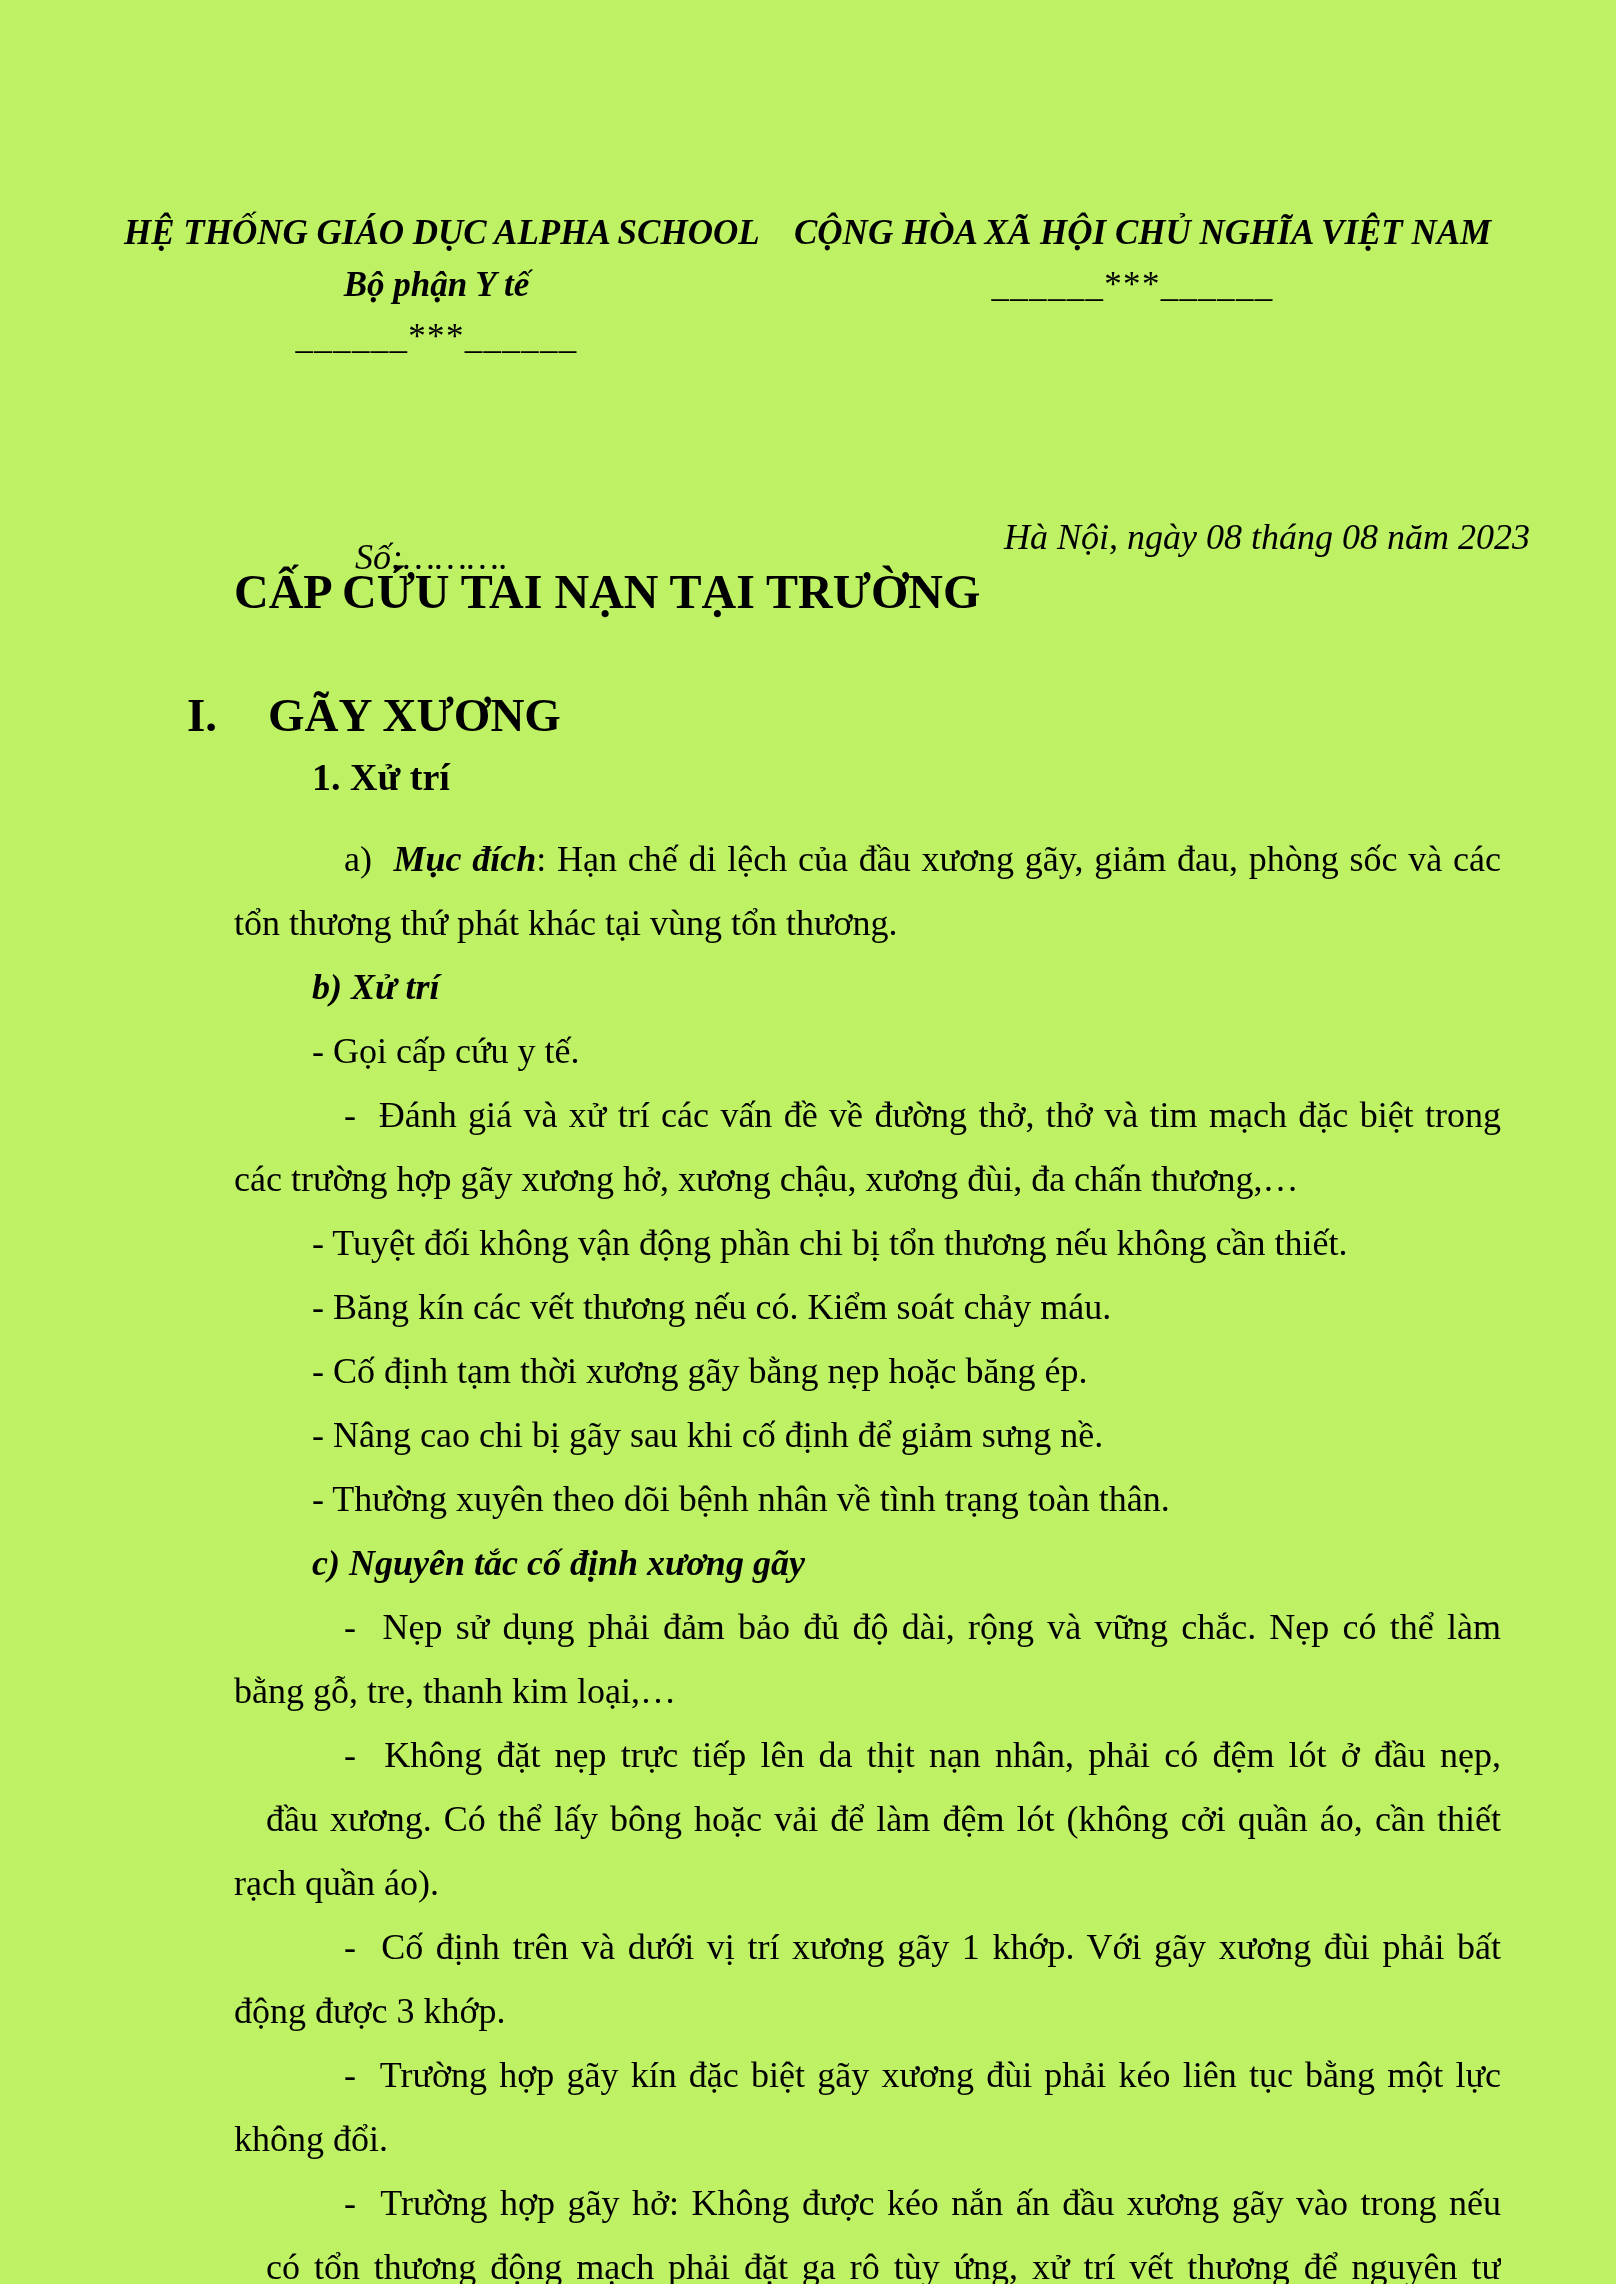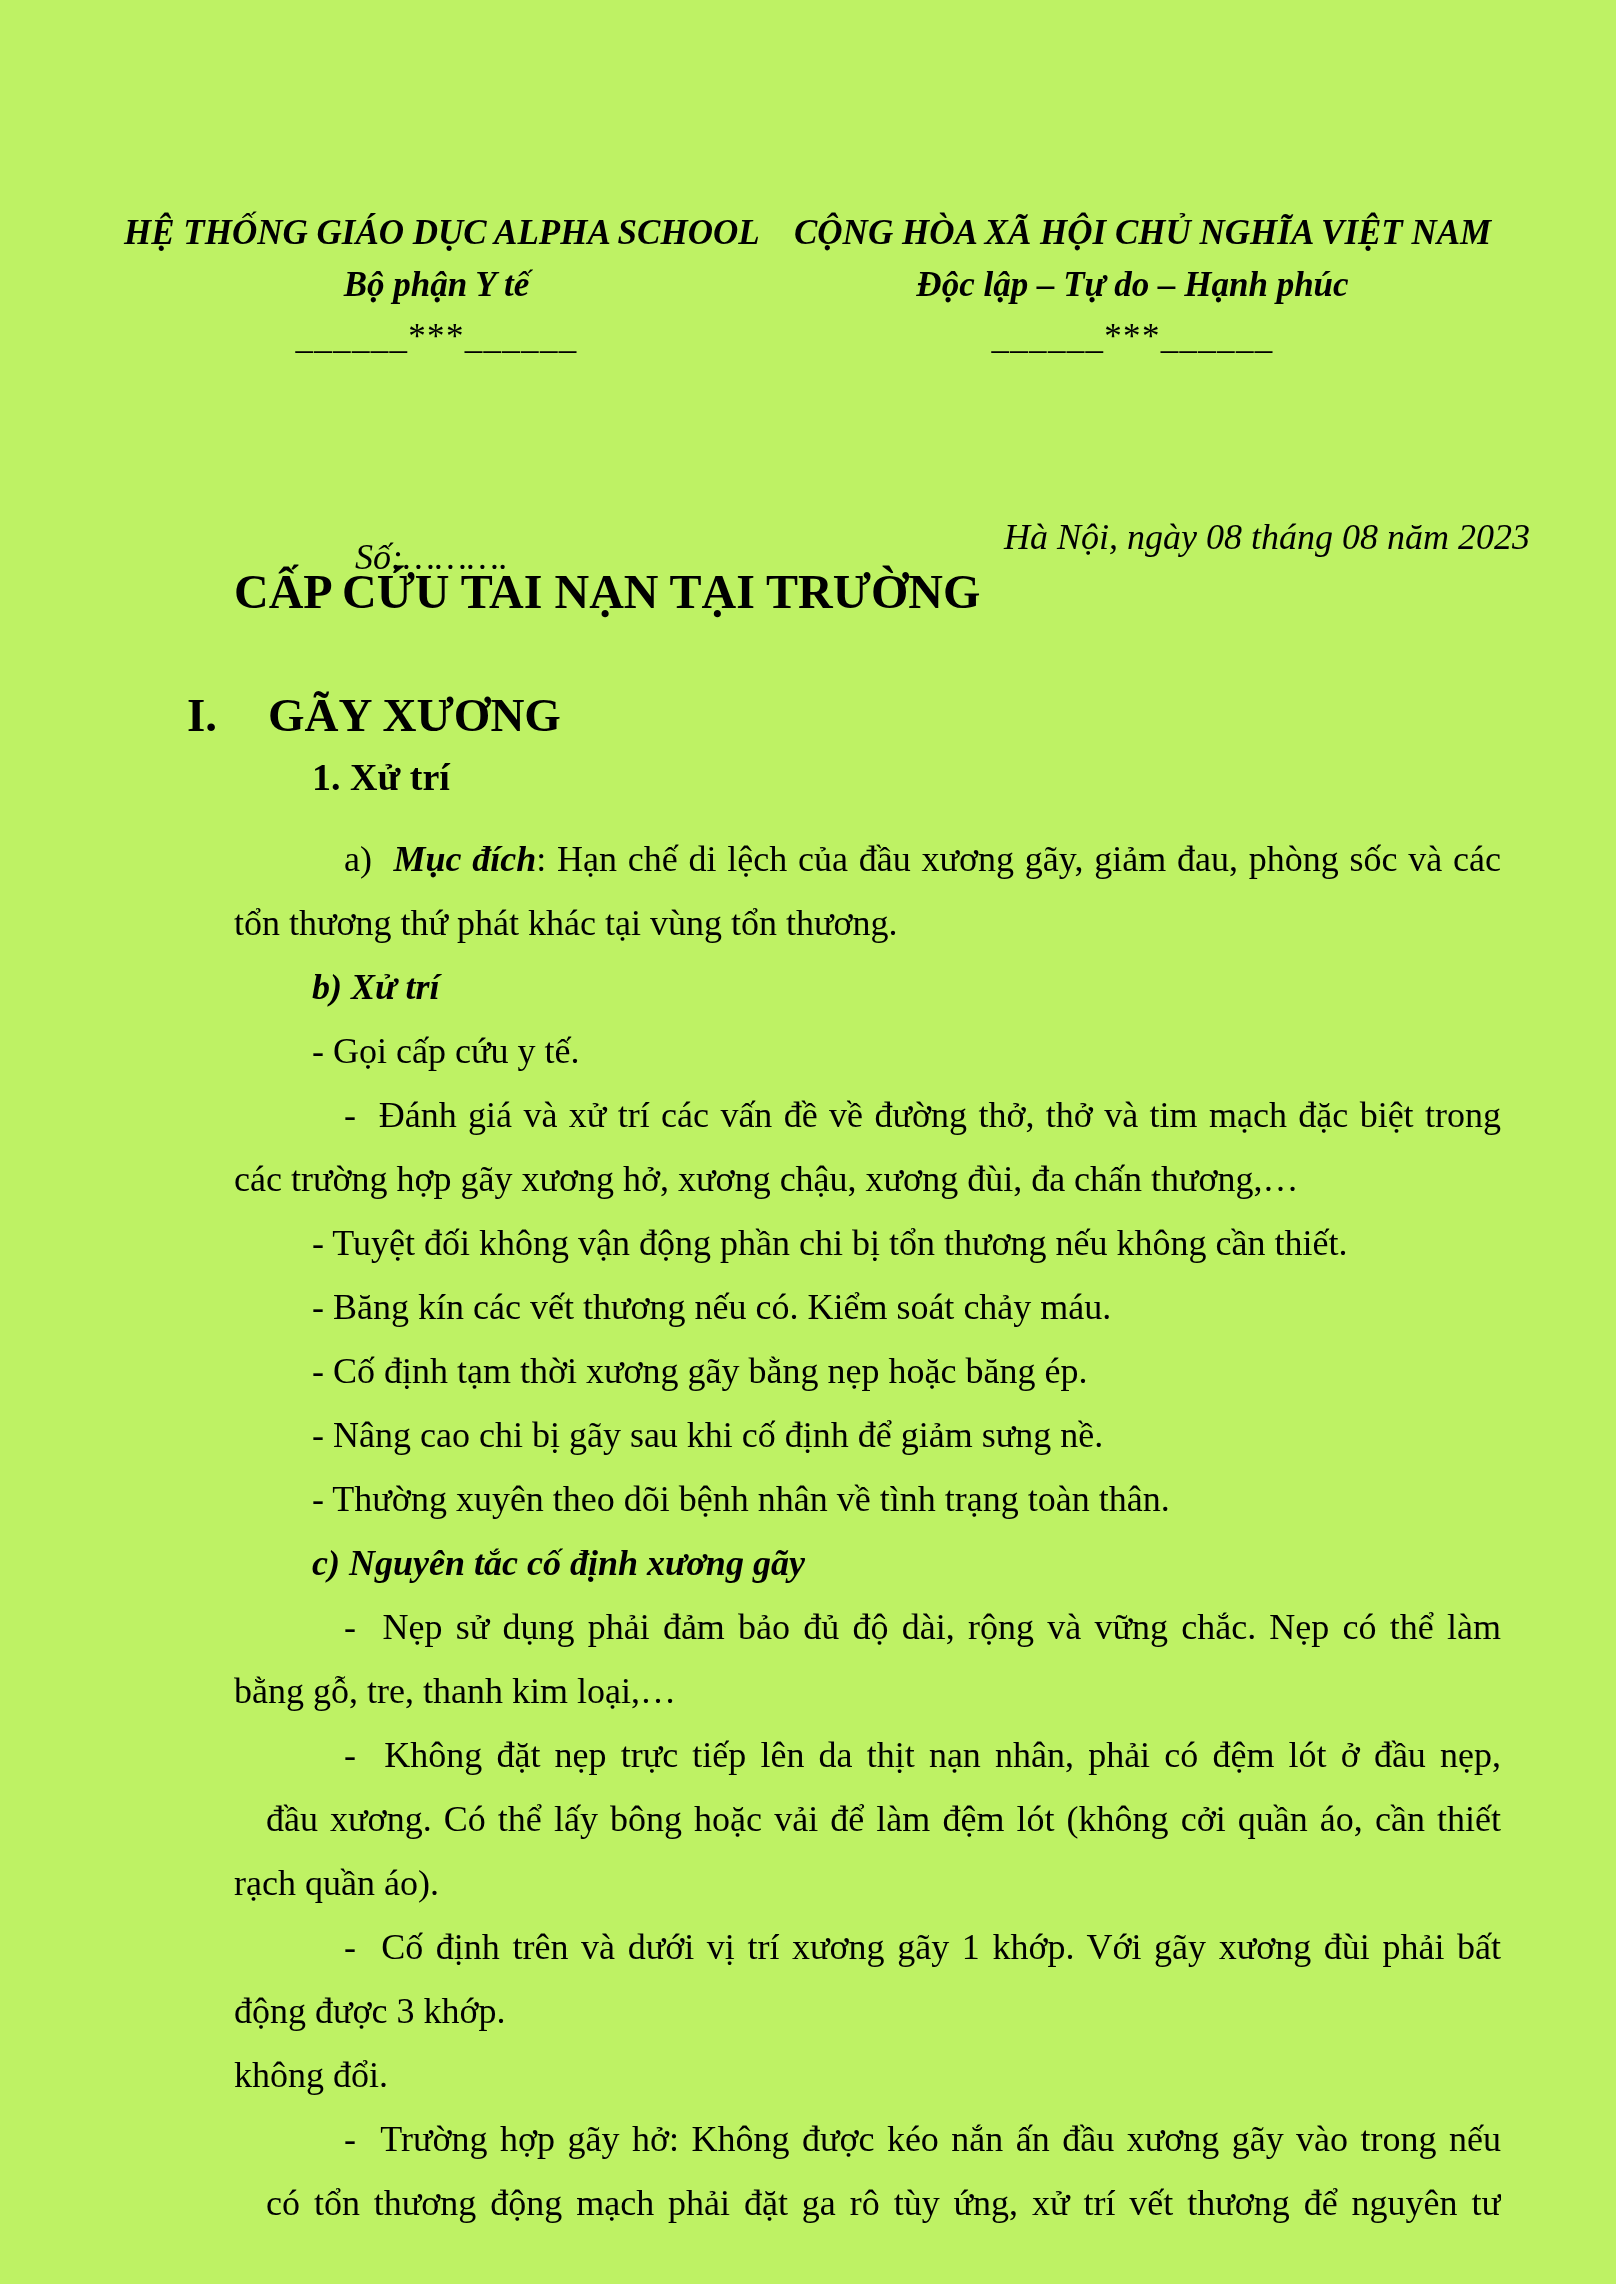--- a/index.html
+++ b/index.html
@@ -56,21 +56,20 @@
 <div class="page">
 
   <div class="abs hdr-col col-left">
     <div class="hdr-line">HỆ THỐNG GIÁO DỤC ALPHA SCHOOL</div>
     <div class="hdr-line">Bộ phận Y tế</div>
     <div class="hdr-divider">______***______</div>
   </div>
 
   <div class="abs hdr-col col-right">
     <div class="hdr-line">CỘNG HÒA XÃ HỘI CHỦ NGHĨA VIỆT NAM</div>
-    <div class="hdr-line">Độc lập – Tự do – Hạnh phúc</div>
     <div class="hdr-divider">______***______</div>
   </div>
 
   <div class="abs num-line">Số:……….</div>
   <div class="abs date-line">Hà Nội, ngày 08 tháng 08 năm 2023</div>
 
   <div class="abs title">CẤP CỨU TAI NẠN TẠI TRƯỜNG</div>
 
   <div class="abs heading-i">
     <span class="sect-num">I.</span><span class="sect-title">GÃY XƯƠNG</span>
@@ -90,19 +89,20 @@
       <div class="line indent"><span>- Nâng cao chi bị gãy sau khi cố định để giảm sưng nề.</span></div>
       <div class="line indent"><span>- Thường xuyên theo dõi bệnh nhân về tình trạng toàn thân.</span></div>
       <div class="line indent"><span class="bi">c) Nguyên tắc cố định xương gãy</span></div>
       <div class="line indent stretch"><span>-&nbsp; Nẹp sử dụng phải đảm bảo đủ độ dài, rộng và vững chắc. Nẹp có thể làm</span></div>
       <div class="line"><span>bằng gỗ, tre, thanh kim loại,…</span></div>
       <div class="line indent stretch"><span>-&nbsp; Không đặt nẹp trực tiếp lên da thịt nạn nhân, phải có đệm lót ở đầu nẹp,</span></div>
       <div class="line stretch"><span>đầu xương. Có thể lấy bông hoặc vải để làm đệm lót (không cởi quần áo, cần thiết</span></div>
       <div class="line"><span>rạch quần áo).</span></div>
       <div class="line indent stretch"><span>-&nbsp; Cố định trên và dưới vị trí xương gãy 1 khớp. Với gãy xương đùi phải bất</span></div>
       <div class="line"><span>động được 3 khớp.</span></div>
+      <div class="line indent stretch"><span>-&nbsp; Trường hợp gãy kín đặc biệt gãy xương đùi phải kéo liên tục bằng một lực</span></div>
       <div class="line"><span>không đổi.</span></div>
       <div class="line indent stretch"><span>-&nbsp; Trường hợp gãy hở: Không được kéo nắn ấn đầu xương gãy vào trong nếu</span></div>
       <div class="line stretch"><span>có tổn thương động mạch phải đặt ga rô tùy ứng, xử trí vết thương để nguyên tư</span></div>
     </div>
 
 </div>
 
 
 </body></html>

